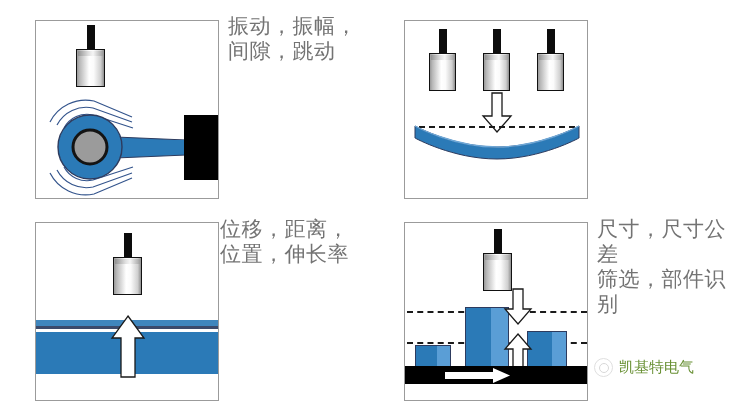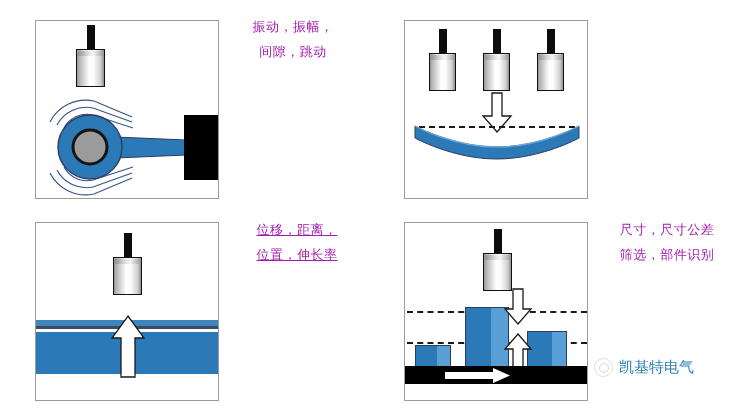--- a/index.html
+++ b/index.html
@@ -13,27 +13,26 @@
   #board{position:absolute;left:0;top:0;width:735px;height:414px;}
   .panel{
     position:absolute;
     border:1px solid #9b9b9b;
     background:#ffffff;
     box-sizing:border-box;
     overflow:hidden;
   }
   .caption{
     position:absolute;
-    color:#a21caf;
-    font-size:13px;
+    color:#737373;
+    font-size:21px;
     line-height:25px;
     letter-spacing:0.5px;
     white-space:pre-line;
     font-family:"Liberation Serif","DejaVu Serif",serif;
-    text-align:center;
   }
 
   
   .sensor{position:absolute;}
   .sensor .stem{
     position:absolute;left:50%;top:0;transform:translateX(-50%);
     width:8px;background:#0c0c0c;
   }
   .sensor .body{
     position:absolute;left:0;bottom:0;width:100%;
@@ -54,21 +53,21 @@
 
   .dash{
     position:absolute;height:0;
     border-top:2px dashed #1a1a1a;
   }
 
   
   #watermark{
     position:absolute;
     display:flex;align-items:center;gap:6px;
-    color:#0369a1;
+    color:#4d7c0f;
     font-size:15px;
     font-family:"Liberation Sans","DejaVu Sans",sans-serif;
     opacity:.85;
   }
   #wm-mark{
     width:17px;height:17px;border-radius:50%;
     border:1px solid #c9c9c9;
     position:relative;
     flex:0 0 auto;
     opacity:.7;
@@ -153,21 +152,21 @@
     <div class="slab" style="left:0;top:97px;width:184px;height:6px;background:#3f86bd;"></div>
     <div class="slab" style="left:0;top:103px;width:184px;height:3px;background:#3b4a6b;"></div>
     <div class="slab" style="left:0;top:106px;width:184px;height:3px;background:#ffffff;"></div>
     <div class="slab" style="left:0;top:109px;width:184px;height:42px;"></div>
 
     <svg class="arrow-svg" style="left:74px;top:92px;width:36px;height:64px;" viewBox="0 0 36 64">
       <path d="M18,1 L34,23 L25,23 L25,62 L11,62 L11,23 L2,23 Z" fill="#ffffff" stroke="#1a1a1a" stroke-width="1.3"></path>
     </svg>
   </div>
 
-  <div class="caption" style="left:228px;top:217px;width:138px;text-decoration:underline;">位移，距离，
+  <div class="caption" style="left:220px;top:217px;width:138px;">位移，距离，
 位置，伸长率</div>
 
   <div class="panel" style="left:404px;top:222px;width:184px;height:179px;">
 
     <div class="sensor" style="left:78px;top:6px;width:29px;height:62px;">
       <div class="stem" style="height:25px;"></div>
       <div class="body" style="height:38px;"></div>
     </div>
 
     <div class="dash" style="left:2px;top:88px;width:180px;"></div>

